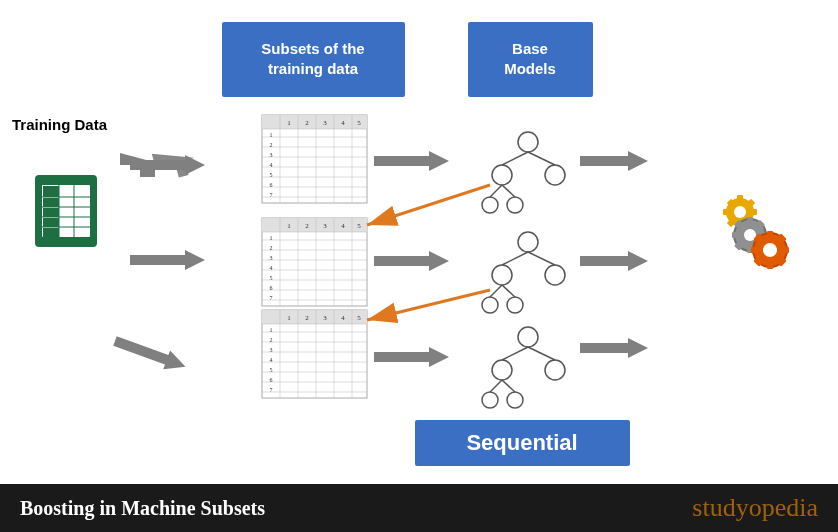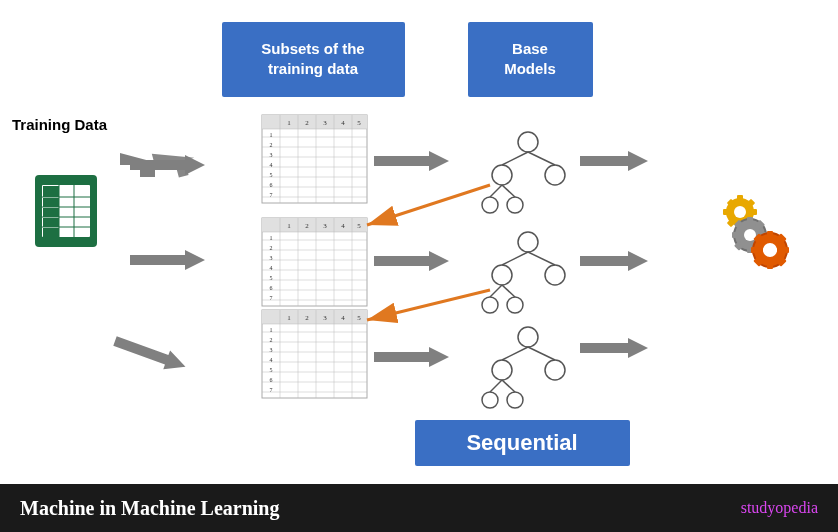--- a/index.html
+++ b/index.html
@@ -280,15 +280,15 @@
     <rect x="5" y="27" width="8" height="8" fill="#e05a00" rx="1" transform="rotate(45,9,31)"></rect>
     <rect x="27" y="27" width="8" height="8" fill="#e05a00" rx="1" transform="rotate(45,31,31)"></rect>
   </g>
 
   <rect x="415" y="420" width="215" height="46" fill="#3a6fc4" rx="2"></rect>
   <text x="522" y="450" font-family="Arial" font-size="22" font-weight="bold" fill="white" text-anchor="middle">Sequential</text>
 
 </svg>
 
 <div class="bottom-bar" style="position:absolute;bottom:0;left:0;width:838px;height:48px;background:#1a1a1a;display:flex;align-items:center;justify-content:space-between;padding:0 20px;">
-  <span style="color:white;font-size:20px;font-weight:bold;font-family:Georgia,serif;">Machine in Machine Learning</span>
-  <span style="color:#d946ef;font-size:16px;font-family:Georgia,serif;">studyopedia</span>
+  <span style="color:white;font-size:20px;font-weight:bold;font-family:Georgia,serif;">Boosting in Machine Subsets</span>
+  <span style="color:#a16207;font-size:26px;font-family:Georgia,serif;">studyopedia</span>
 </div>
 
 </body></html>

